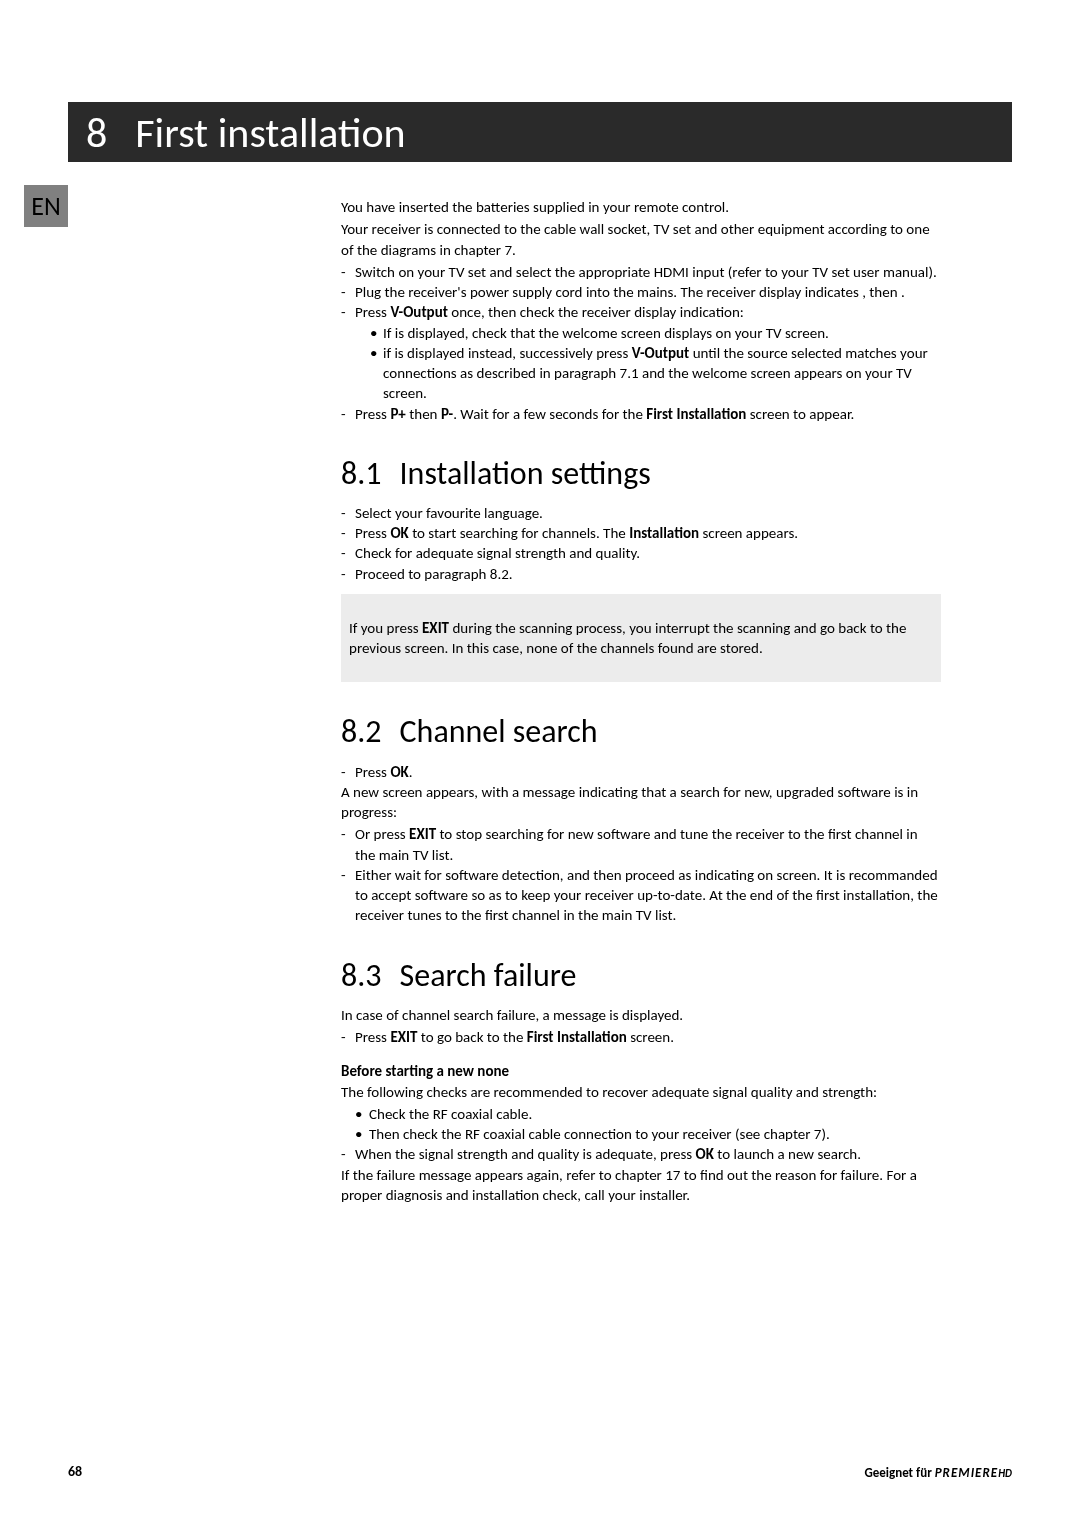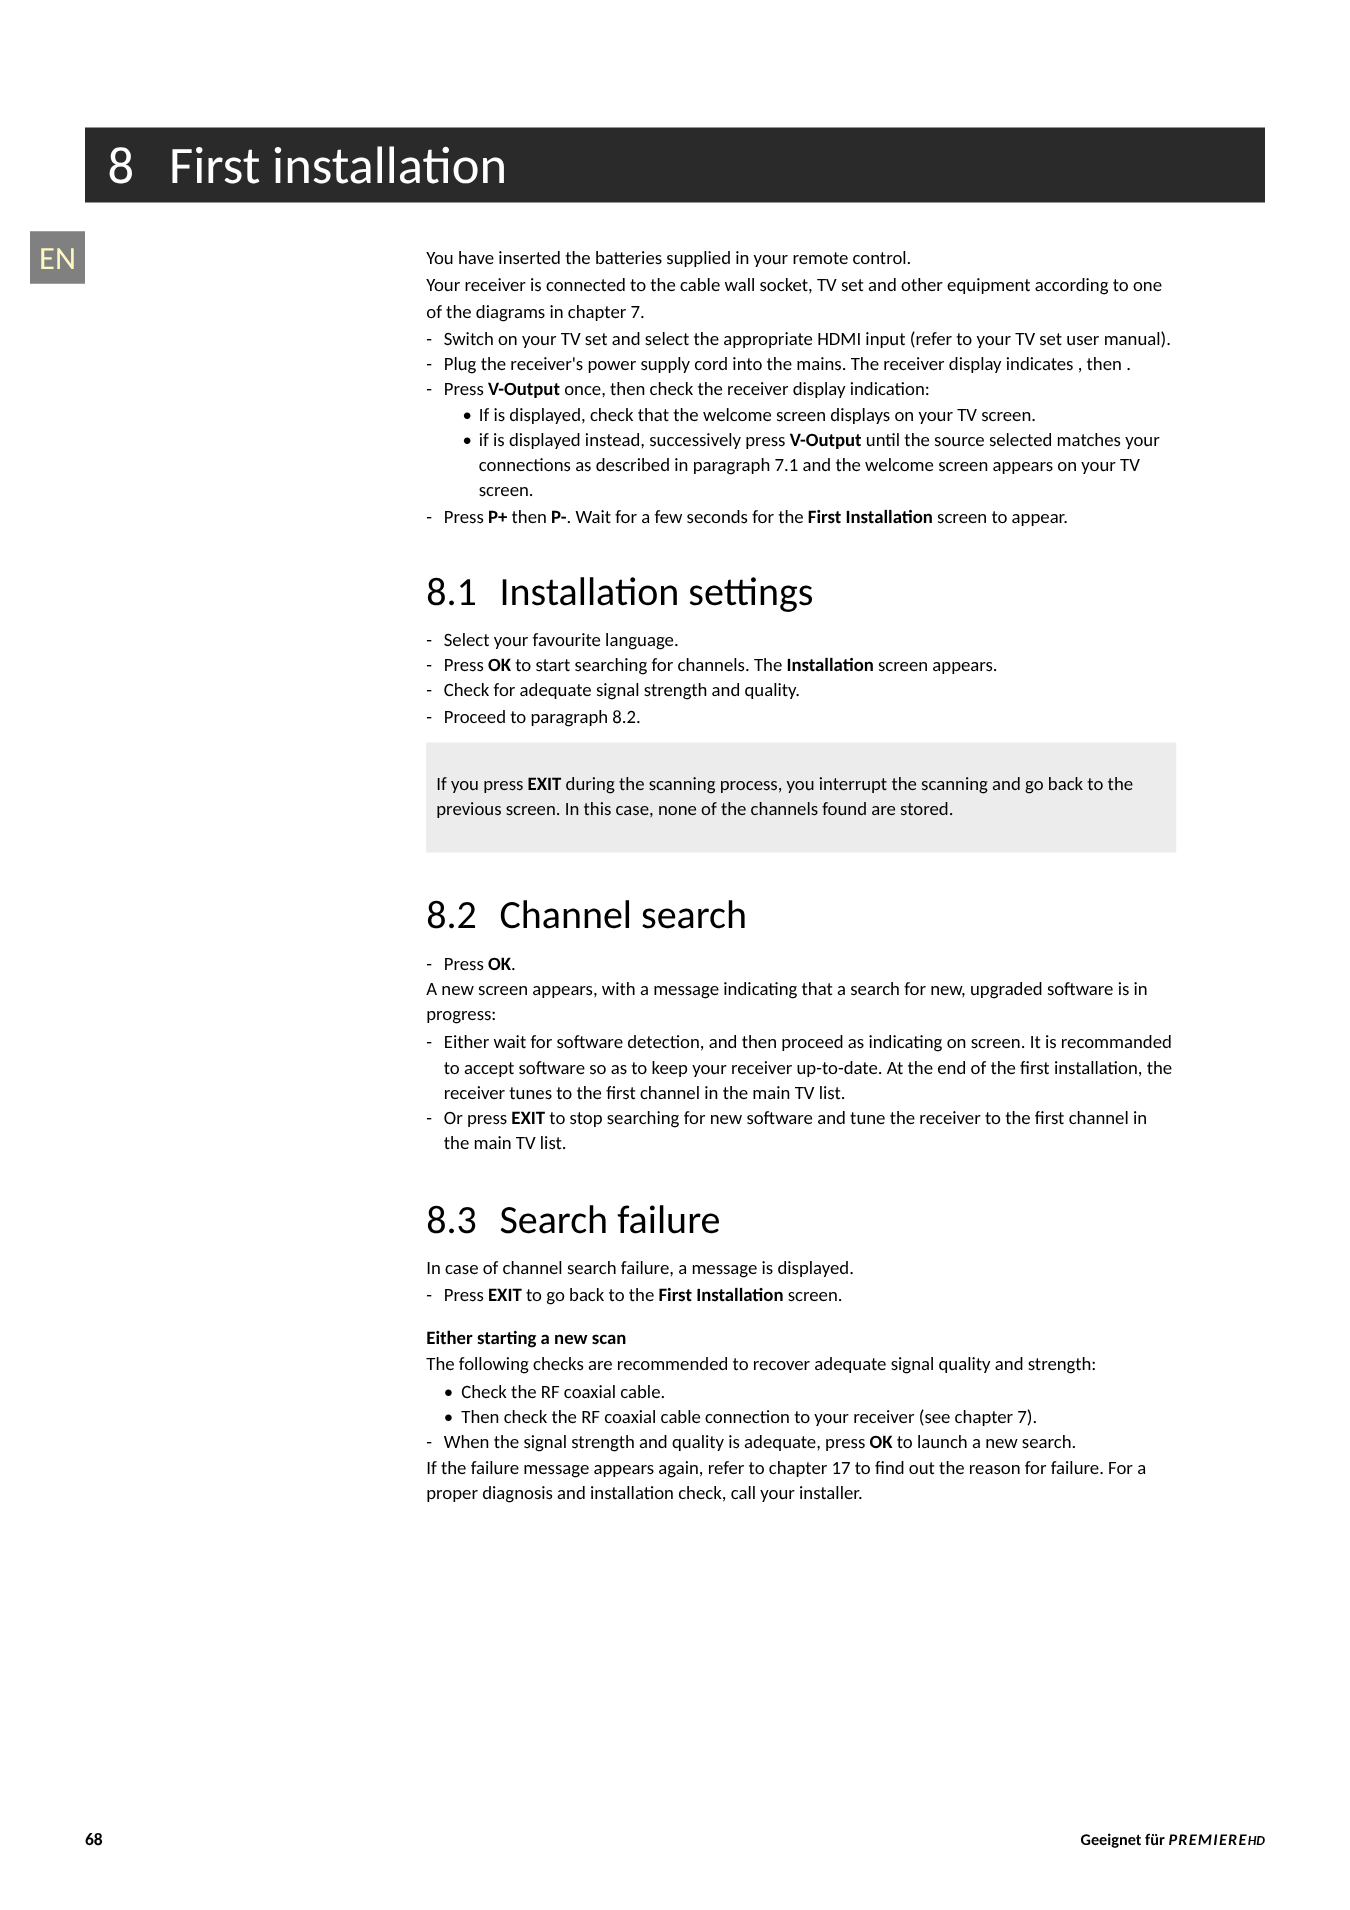--- a/index.html
+++ b/index.html
@@ -33,21 +33,21 @@
       font-size: 42px;
       font-weight: 300;
     }
     .lang-tab {
       position: absolute;
       top: 185px;
       left: 24px;
       width: 44px;
       height: 42px;
       background: #808080;
-      color: #fef9c3;
+      color: #000000;
       font-size: 26px;
       font-weight: 400;
       display: flex;
       align-items: center;
       justify-content: center;
     }
     .content {
       position: absolute;
       top: 197px;
       left: 341px;
@@ -152,36 +152,36 @@
   <h2 class="section">
     <span class="num">8.2</span><span>Channel search</span>
   </h2>
   <ul class="dash-list">
     <li>
       <span>Press </span><span class="bold">OK</span><span>.</span>
     </li>
   </ul>
   <p class="para">A new screen appears, with a message indicating that a search for new, upgraded software is in progress:</p>
   <ul class="dash-list">
-    <li>Either wait for software detection, and then proceed as indicating on screen. It is recommanded to accept software so as to keep your receiver up-to-date. At the end of the first installation, the receiver tunes to the first channel in the main TV list.</li>
     <li>
       <span>Or press </span><span class="bold">EXIT</span><span> to stop searching for new software and tune the receiver to the first channel in the main TV list.</span>
     </li>
+    <li>Either wait for software detection, and then proceed as indicating on screen. It is recommanded to accept software so as to keep your receiver up-to-date. At the end of the first installation, the receiver tunes to the first channel in the main TV list.</li>
   </ul>
 
   <h2 class="section">
     <span class="num">8.3</span><span>Search failure</span>
   </h2>
   <p class="para">In case of channel search failure, a message is displayed.</p>
   <ul class="dash-list">
     <li>
       <span>Press </span><span class="bold">EXIT</span><span> to go back to the </span><span class="bold">First Installation</span><span> screen.</span>
     </li>
   </ul>
-  <p class="subhead">Either starting a new scan</p>
+  <p class="subhead">Before starting a new none</p>
   <p class="para">The following checks are recommended to recover adequate signal quality and strength:</p>
   <ul class="nested-bullet-indent">
     <li>Check the RF coaxial cable.</li>
     <li>Then check the RF coaxial cable connection to your receiver (see chapter 7).</li>
   </ul>
   <ul class="dash-list">
     <li>
       <span>When the signal strength and quality is adequate, press </span><span class="bold">OK</span><span> to launch a new search.</span>
     </li>
   </ul>

